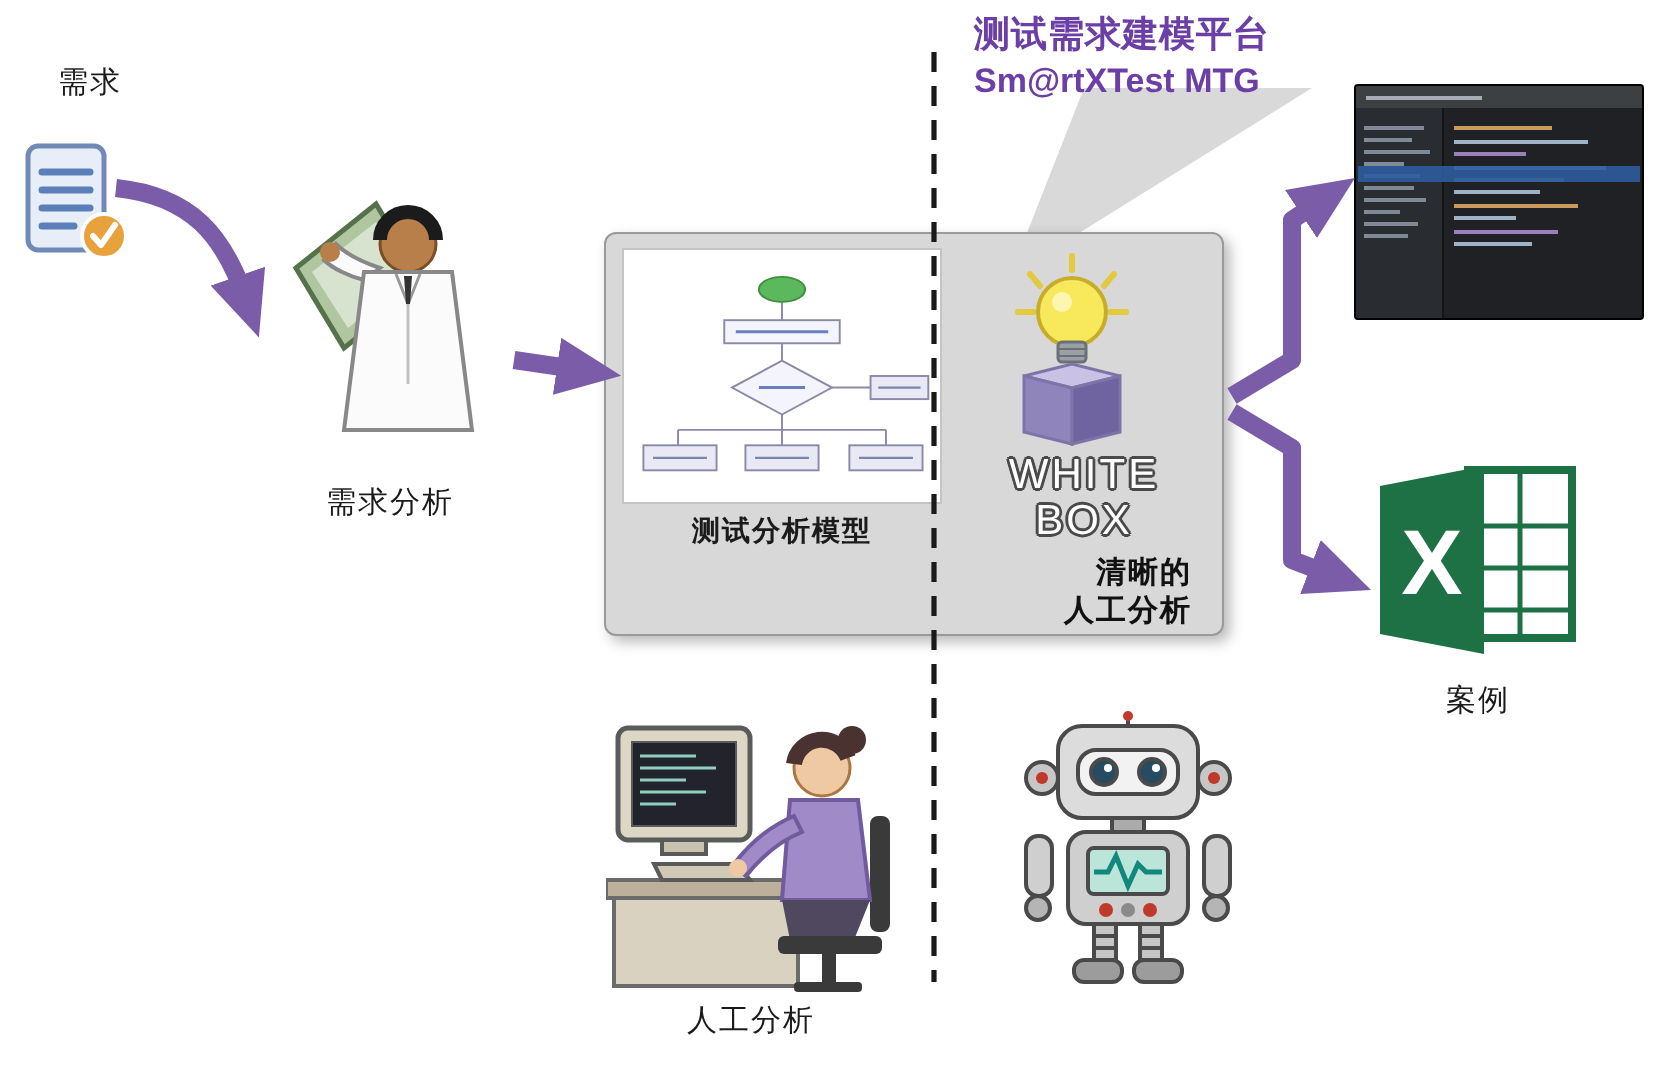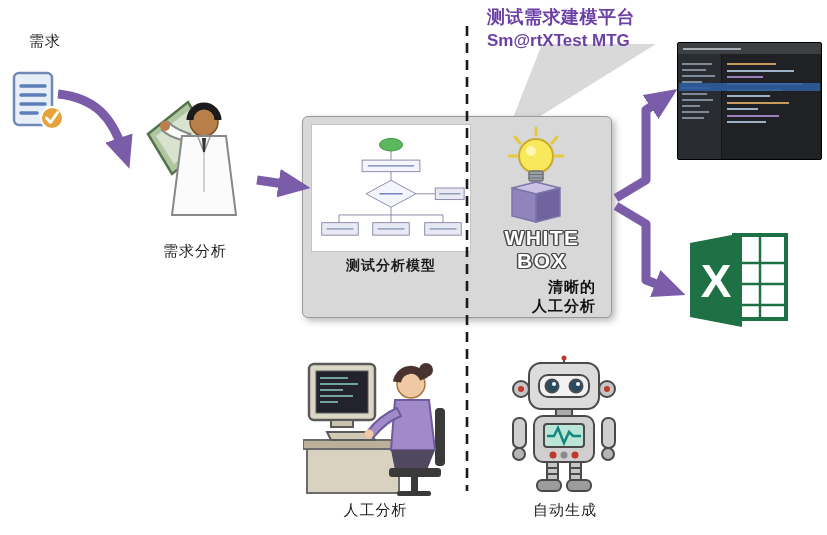--- a/index.html
+++ b/index.html
@@ -26,21 +26,21 @@
     background:var(--box-fill,#D8D8D8);border:1px solid #9a9a9a;border-radius:6px;
     box-shadow:3px 3px 7px rgba(0,0,0,.28);z-index:1}
   .flow-panel{position:absolute;left:8px;top:7px;width:160px;height:128px;background:#fff;
     border:1px solid #c4c4c4;padding:4px 2px}
   .flowchart{width:100%;height:100%;display:block}
   .model-lbl{left:8px;top:140px;width:160px;font-weight:700;font-size:14px;position:absolute}
 
   
   .bulb{left:500px;top:126px;width:72px;height:100px;z-index:2}
   .whitebox-lbl{position:absolute;left:488px;top:226px;width:108px;text-align:center;z-index:2;
-    font-size:21px;font-weight:700;line-height:23px;letter-spacing:1.5px;color:#fff;
+    font-size:21px;font-weight:400;line-height:23px;letter-spacing:1.5px;color:#fff;
     text-shadow:1.4px 0 0 #4a4a4a,-1.4px 0 0 #4a4a4a,0 1.4px 0 #4a4a4a,0 -1.4px 0 #4a4a4a,
       1px 1px 0 #4a4a4a,-1px -1px 0 #4a4a4a,1px -1px 0 #4a4a4a,-1px 1px 0 #4a4a4a}
   .strategy-lbl{position:absolute;left:488px;top:277px;width:108px;text-align:right;z-index:2;
     font-size:15px;font-weight:700;line-height:19px;color:#111;letter-spacing:1px}
 
   
   .code-editor{position:absolute;left:677px;top:42px;width:145px;height:118px;background:#1f2124;
     border:1px solid #000;border-radius:2px;overflow:hidden}
   .ce-titlebar{height:11px;background:#3c4043;display:flex;align-items:center;padding:0 5px}
   .ce-titlebar i{display:block;height:2px;background:#a6adb5}
@@ -203,20 +203,21 @@
     <rect x="48" y="8" width="52" height="84" fill="#fff" style="stroke:var(--excel-green,#1E7145)" stroke-width="4"></rect>
     <g style="stroke:var(--excel-green,#1E7145)" stroke-width="2.5">
       <line x1="48" y1="36" x2="100" y2="36"></line>
       <line x1="48" y1="57" x2="100" y2="57"></line>
       <line x1="48" y1="78" x2="100" y2="78"></line>
       <line x1="74" y1="8" x2="74" y2="92"></line>
     </g>
     <polygon points="4,16 56,6 56,100 4,90" style="fill:var(--excel-green,#1E7145)"></polygon>
     <text x="30" y="70" text-anchor="middle" font-size="46" font-weight="bold" fill="#fff">X</text>
   </svg>
+  <div class="lbl case-lbl">案例</div>
 
   <svg class="abs person" viewBox="0 0 152 146">
     <rect x="132" y="56" width="10" height="58" rx="4" fill="#3A3A3A"></rect>
     <rect x="6" y="12" width="66" height="56" rx="5" fill="#DCD6C4" stroke="#5A5A5A" stroke-width="2.5"></rect>
     <rect x="13" y="19" width="52" height="42" fill="#23232E" stroke="#5A5A5A"></rect>
     <g stroke="#8FD0C0" stroke-width="1.5">
       <line x1="17" y1="26" x2="45" y2="26"></line>
       <line x1="17" y1="32" x2="55" y2="32"></line>
       <line x1="17" y1="38" x2="40" y2="38"></line>
       <line x1="17" y1="44" x2="50" y2="44"></line>
@@ -267,21 +268,20 @@
       <rect x="44" y="107" width="11" height="18" fill="#C6C6C6"></rect>
       <rect x="67" y="107" width="11" height="18" fill="#C6C6C6"></rect>
       <line x1="44" y1="113" x2="55" y2="113"></line>
       <line x1="67" y1="113" x2="78" y2="113"></line>
       <line x1="44" y1="119" x2="55" y2="119"></line>
       <line x1="67" y1="119" x2="78" y2="119"></line>
       <rect x="34" y="125" width="24" height="11" rx="5" fill="#9C9C9C"></rect>
       <rect x="64" y="125" width="24" height="11" rx="5" fill="#9C9C9C"></rect>
     </g>
   </svg>
-  <div class="lbl auto-lbl">自动生成</div>
 
   <svg class="overlay" width="827" height="535">
     <defs>
       <marker id="ah" markerWidth="3.6" markerHeight="3.2" refX="1.4" refY="1.6" orient="auto">
         <path d="M0,0 L3.6,1.6 L0,3.2 Z" style="fill:var(--arrow,#7A5CA8)"></path>
       </marker>
     </defs>
     <path class="arrow" d="M58,94 C96,98 112,118 123,150"></path>
     <path class="arrow" d="M257,180 L291,185"></path>
     <path class="arrow" d="M616,198 L646,180 L646,110 L661,100"></path>

